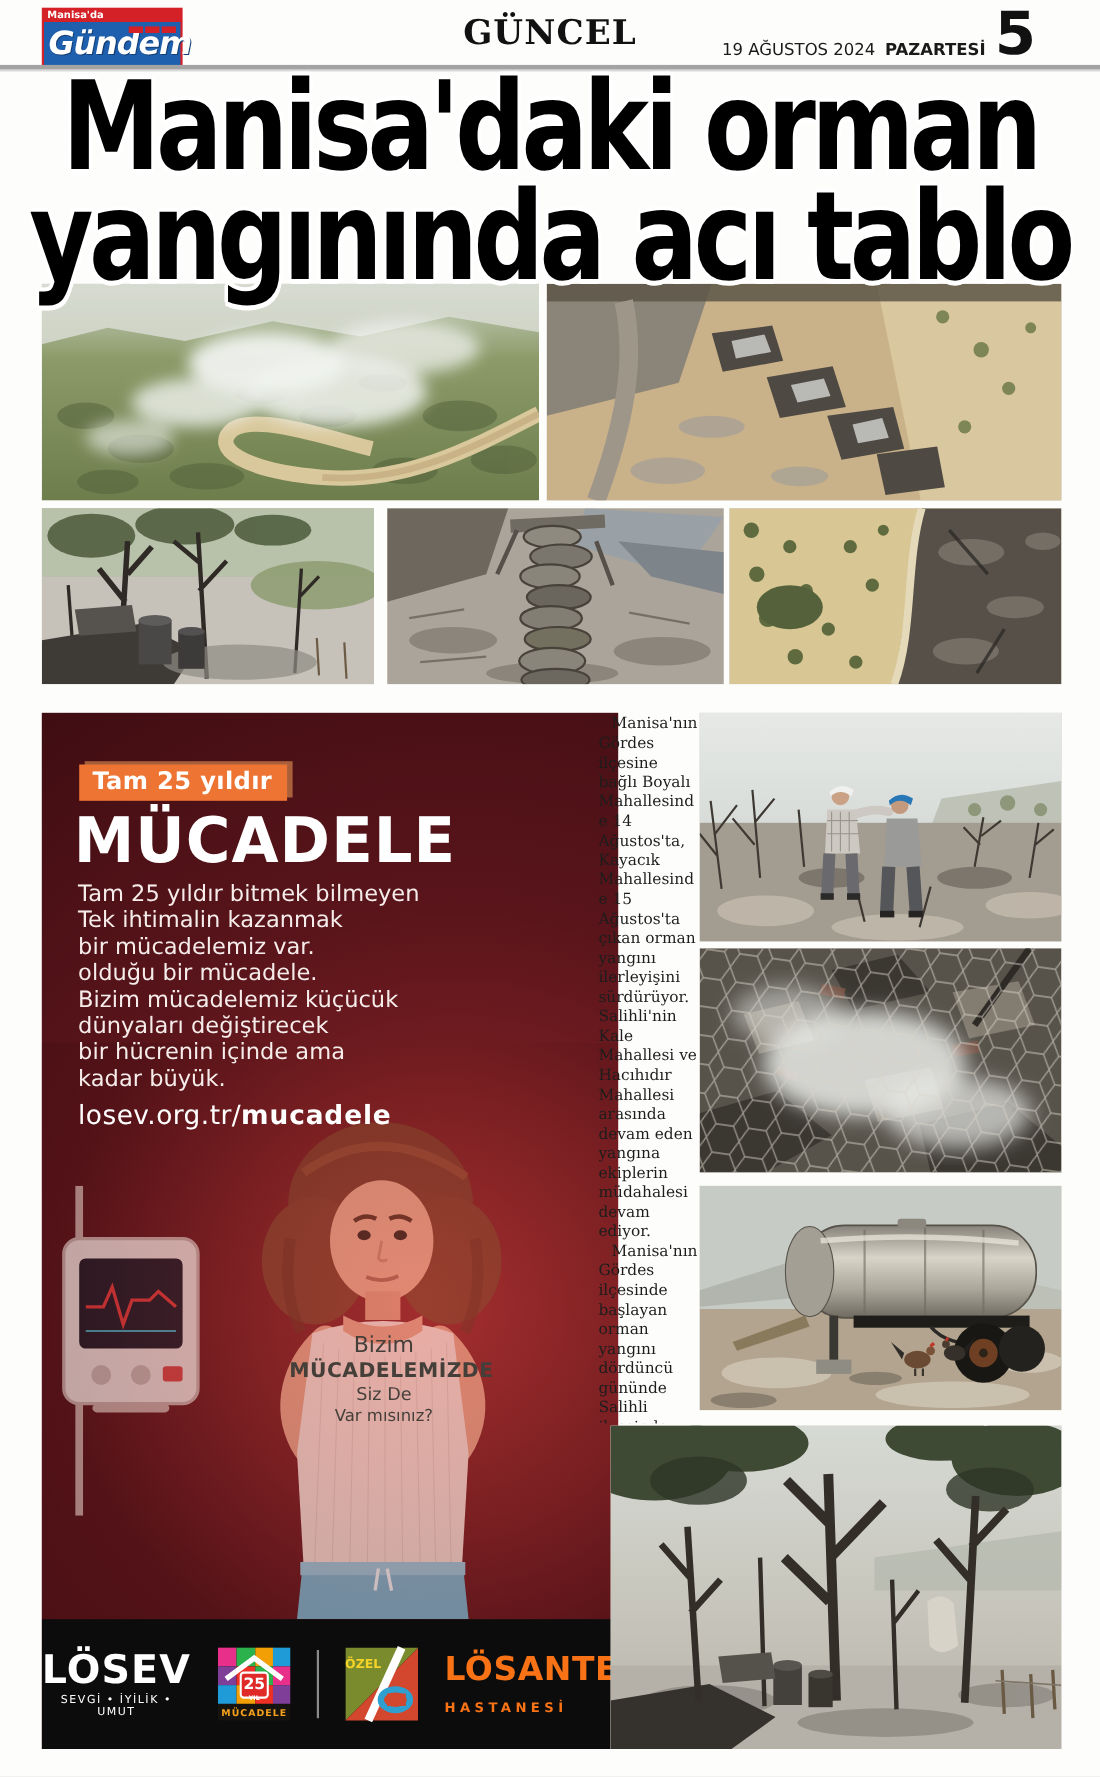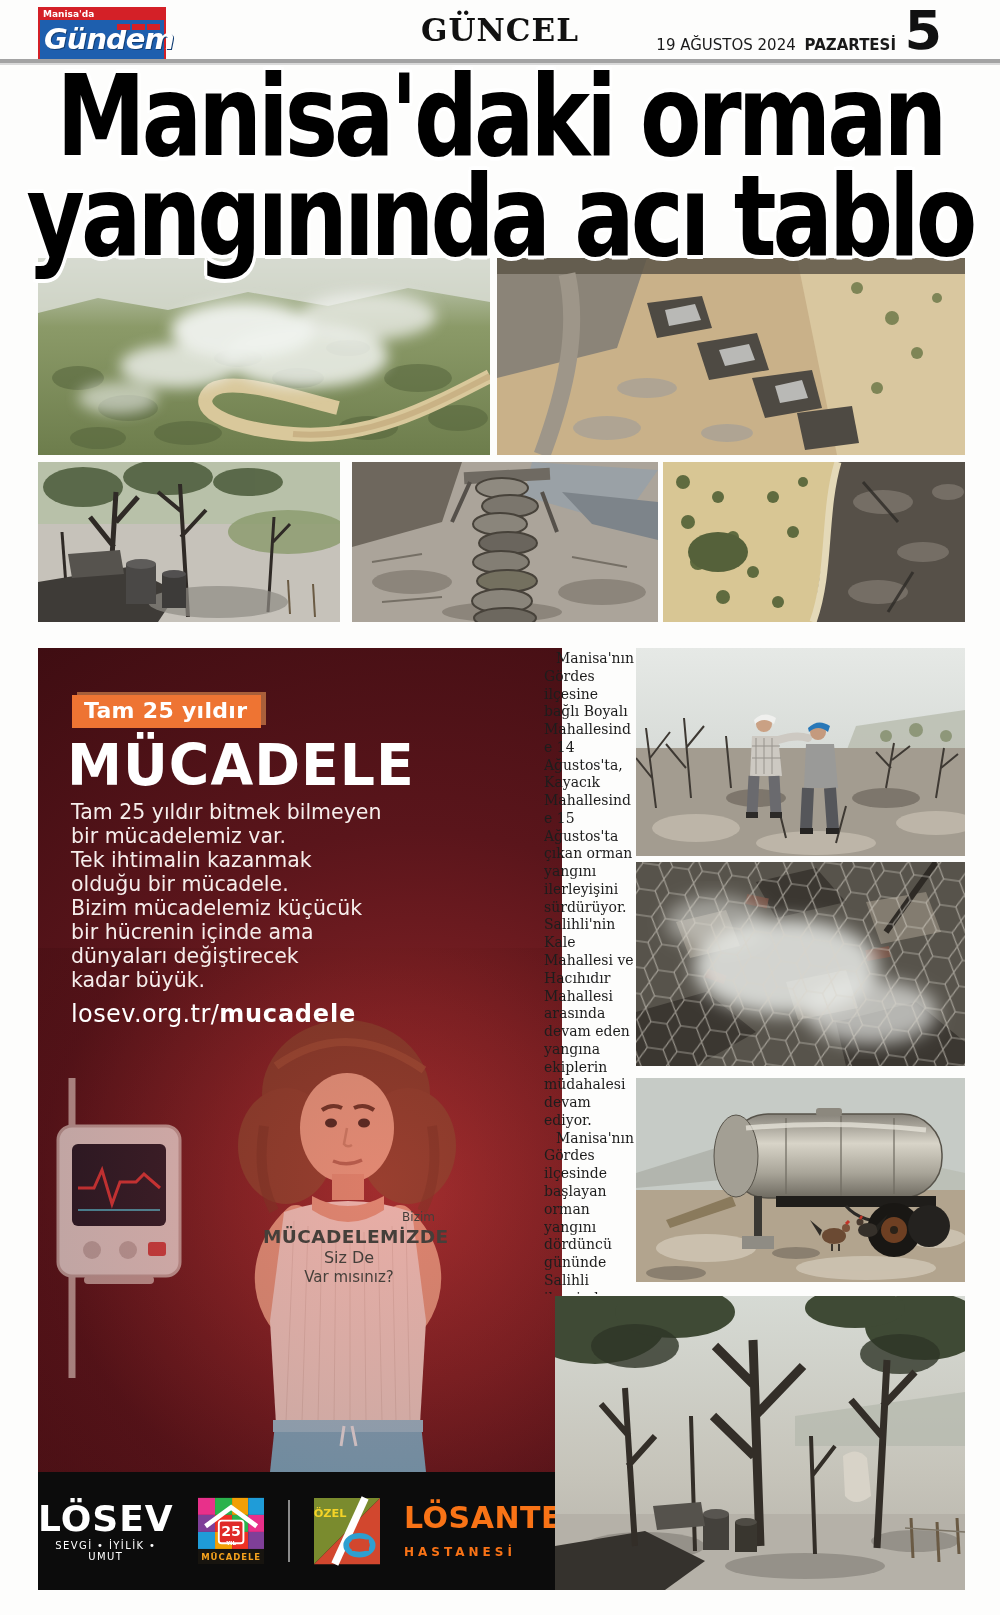--- a/index.html
+++ b/index.html
@@ -40,21 +40,21 @@
       padding:3px 14px 5px 12px;letter-spacing:.3px;box-shadow:5px -3px 0 rgba(246,160,90,.55);}
   #ad-title{position:absolute;left:29px;top:84px;color:#fff;font-weight:bold;font-size:57px;letter-spacing:1px;
       transform:scaleX(.97);transform-origin:left;}
   #ad-body{position:absolute;left:33px;top:152px;color:#f6edeb;font-size:20.5px;line-height:24px;}
   #ad-body span{display:block;}
   #ad-url{position:absolute;left:33px;top:352px;color:#fff;font-size:24px;letter-spacing:.4px;}
   #ad-url b{letter-spacing:.8px;}
   #ad-photo-tint{position:absolute;left:0;top:300px;right:0;bottom:118px;pointer-events:none;
       background:radial-gradient(circle at 65% 45%, rgba(205,60,55,.30), rgba(60,10,14,.25) 75%);}
   #shirt-text{position:absolute;left:225px;top:562px;width:172px;text-align:center;color:#453f3a;line-height:1.25;}
-  #shirt-text .s1{font-size:12px;text-align:right;}
+  #shirt-text .s1{font-size:20px;}
   #shirt-text .s2{font-size:18.5px;font-weight:bold;letter-spacing:.4px;}
   #shirt-text .s3{font-size:16px;}
   #shirt-text .s4{font-size:15px;}
   #ad-footer{position:absolute;left:0;bottom:0;width:100%;height:118px;background:#0c0c0c;
       display:flex;align-items:center;justify-content:center;gap:24px;}
   #losev-wordmark{text-align:center;color:#fff;}
   #losev-word{font-size:36px;font-weight:bold;letter-spacing:1px;line-height:36px;}
   #losev-tagline{font-size:10px;letter-spacing:1.4px;margin-top:3px;}
   .footer-divider{width:2px;height:62px;background:#cfcfcf;opacity:.65;}
   #losante-wordmark{color:#f97316;}
@@ -304,26 +304,26 @@
       <circle cx="84" cy="172" r="9" fill="#c9b2ae"></circle>
       <rect x="104" y="164" width="18" height="14" rx="3" fill="#d84444"></rect>
       <rect x="40" y="198" width="70" height="8" rx="4" fill="#caa7a2"></rect>
     </svg>
     <div id="ad-photo-tint"></div>
 
     <div id="ad-badge">Tam 25 yıldır</div>
     <div id="ad-title">MÜCADELE</div>
     <div id="ad-body">
       <span>Tam 25 yıldır bitmek bilmeyen</span>
+      <span>Tek ihtimalin kazanmak</span>
       <span>bir mücadelemiz var.</span>
-      <span>Tek ihtimalin kazanmak</span>
       <span>olduğu bir mücadele.</span>
       <span>Bizim mücadelemiz küçücük</span>
+      <span>dünyaları değiştirecek</span>
       <span>bir hücrenin içinde ama</span>
-      <span>dünyaları değiştirecek</span>
       <span>kadar büyük.</span>
     </div>
     <div id="ad-url">
       <span>losev.org.tr/</span><b>mucadele</b>
     </div>
     <div id="shirt-text">
       <div class="s1">Bizim</div>
       <div class="s2">MÜCADELEMİZDE</div>
       <div class="s3">Siz De</div>
       <div class="s4">Var mısınız?</div>

